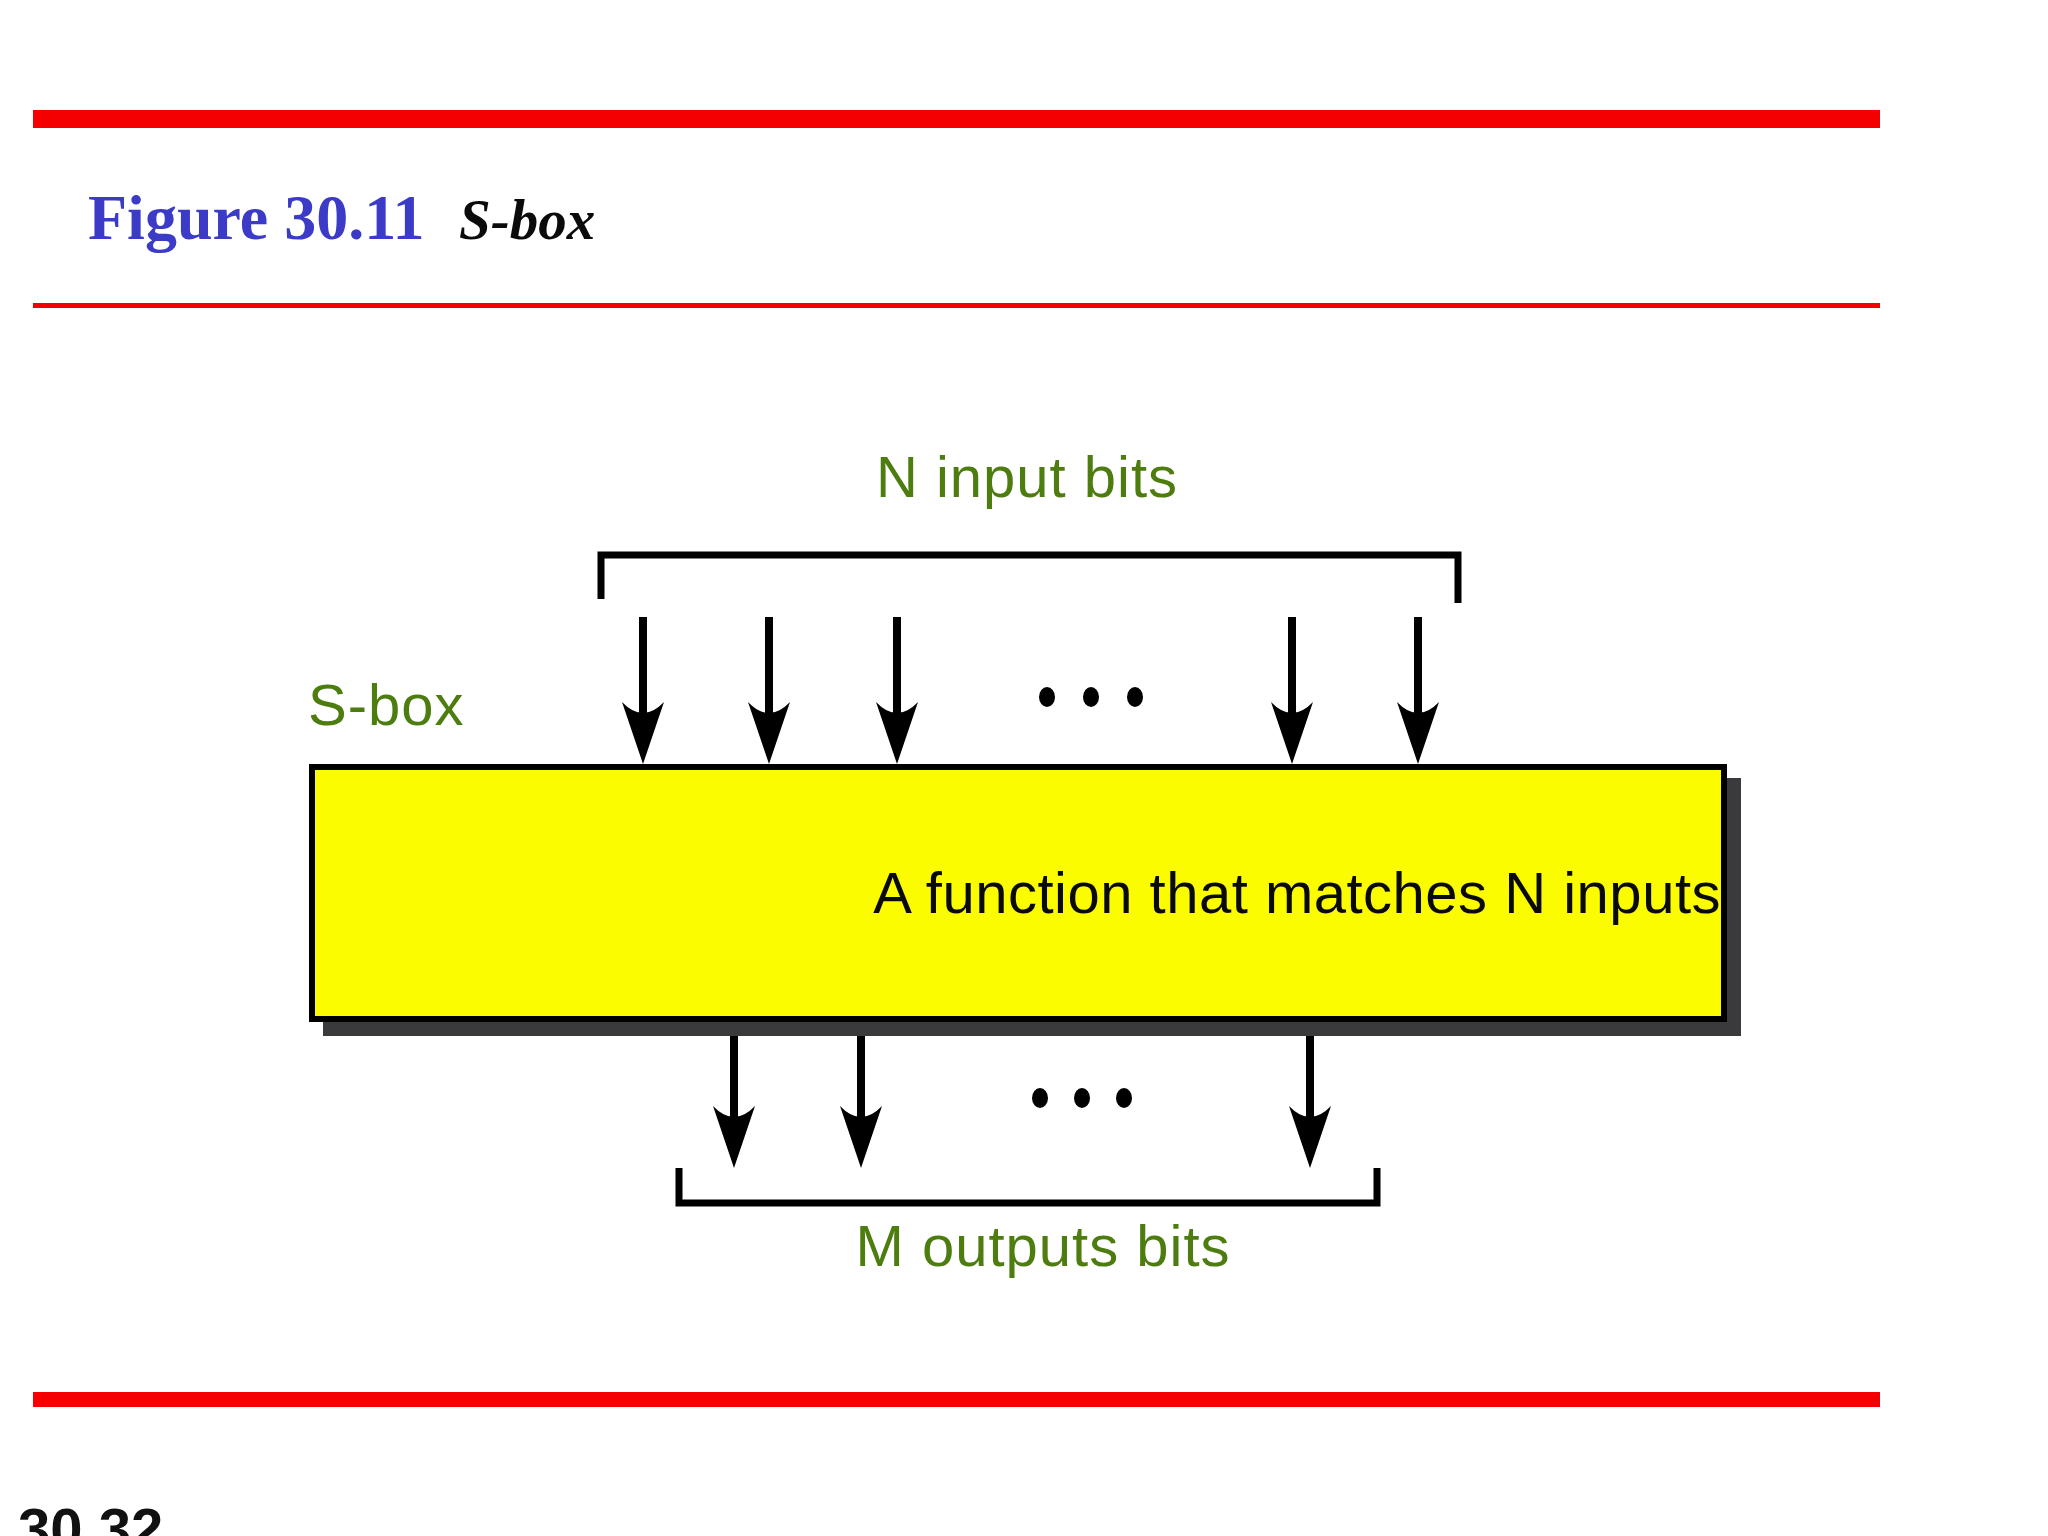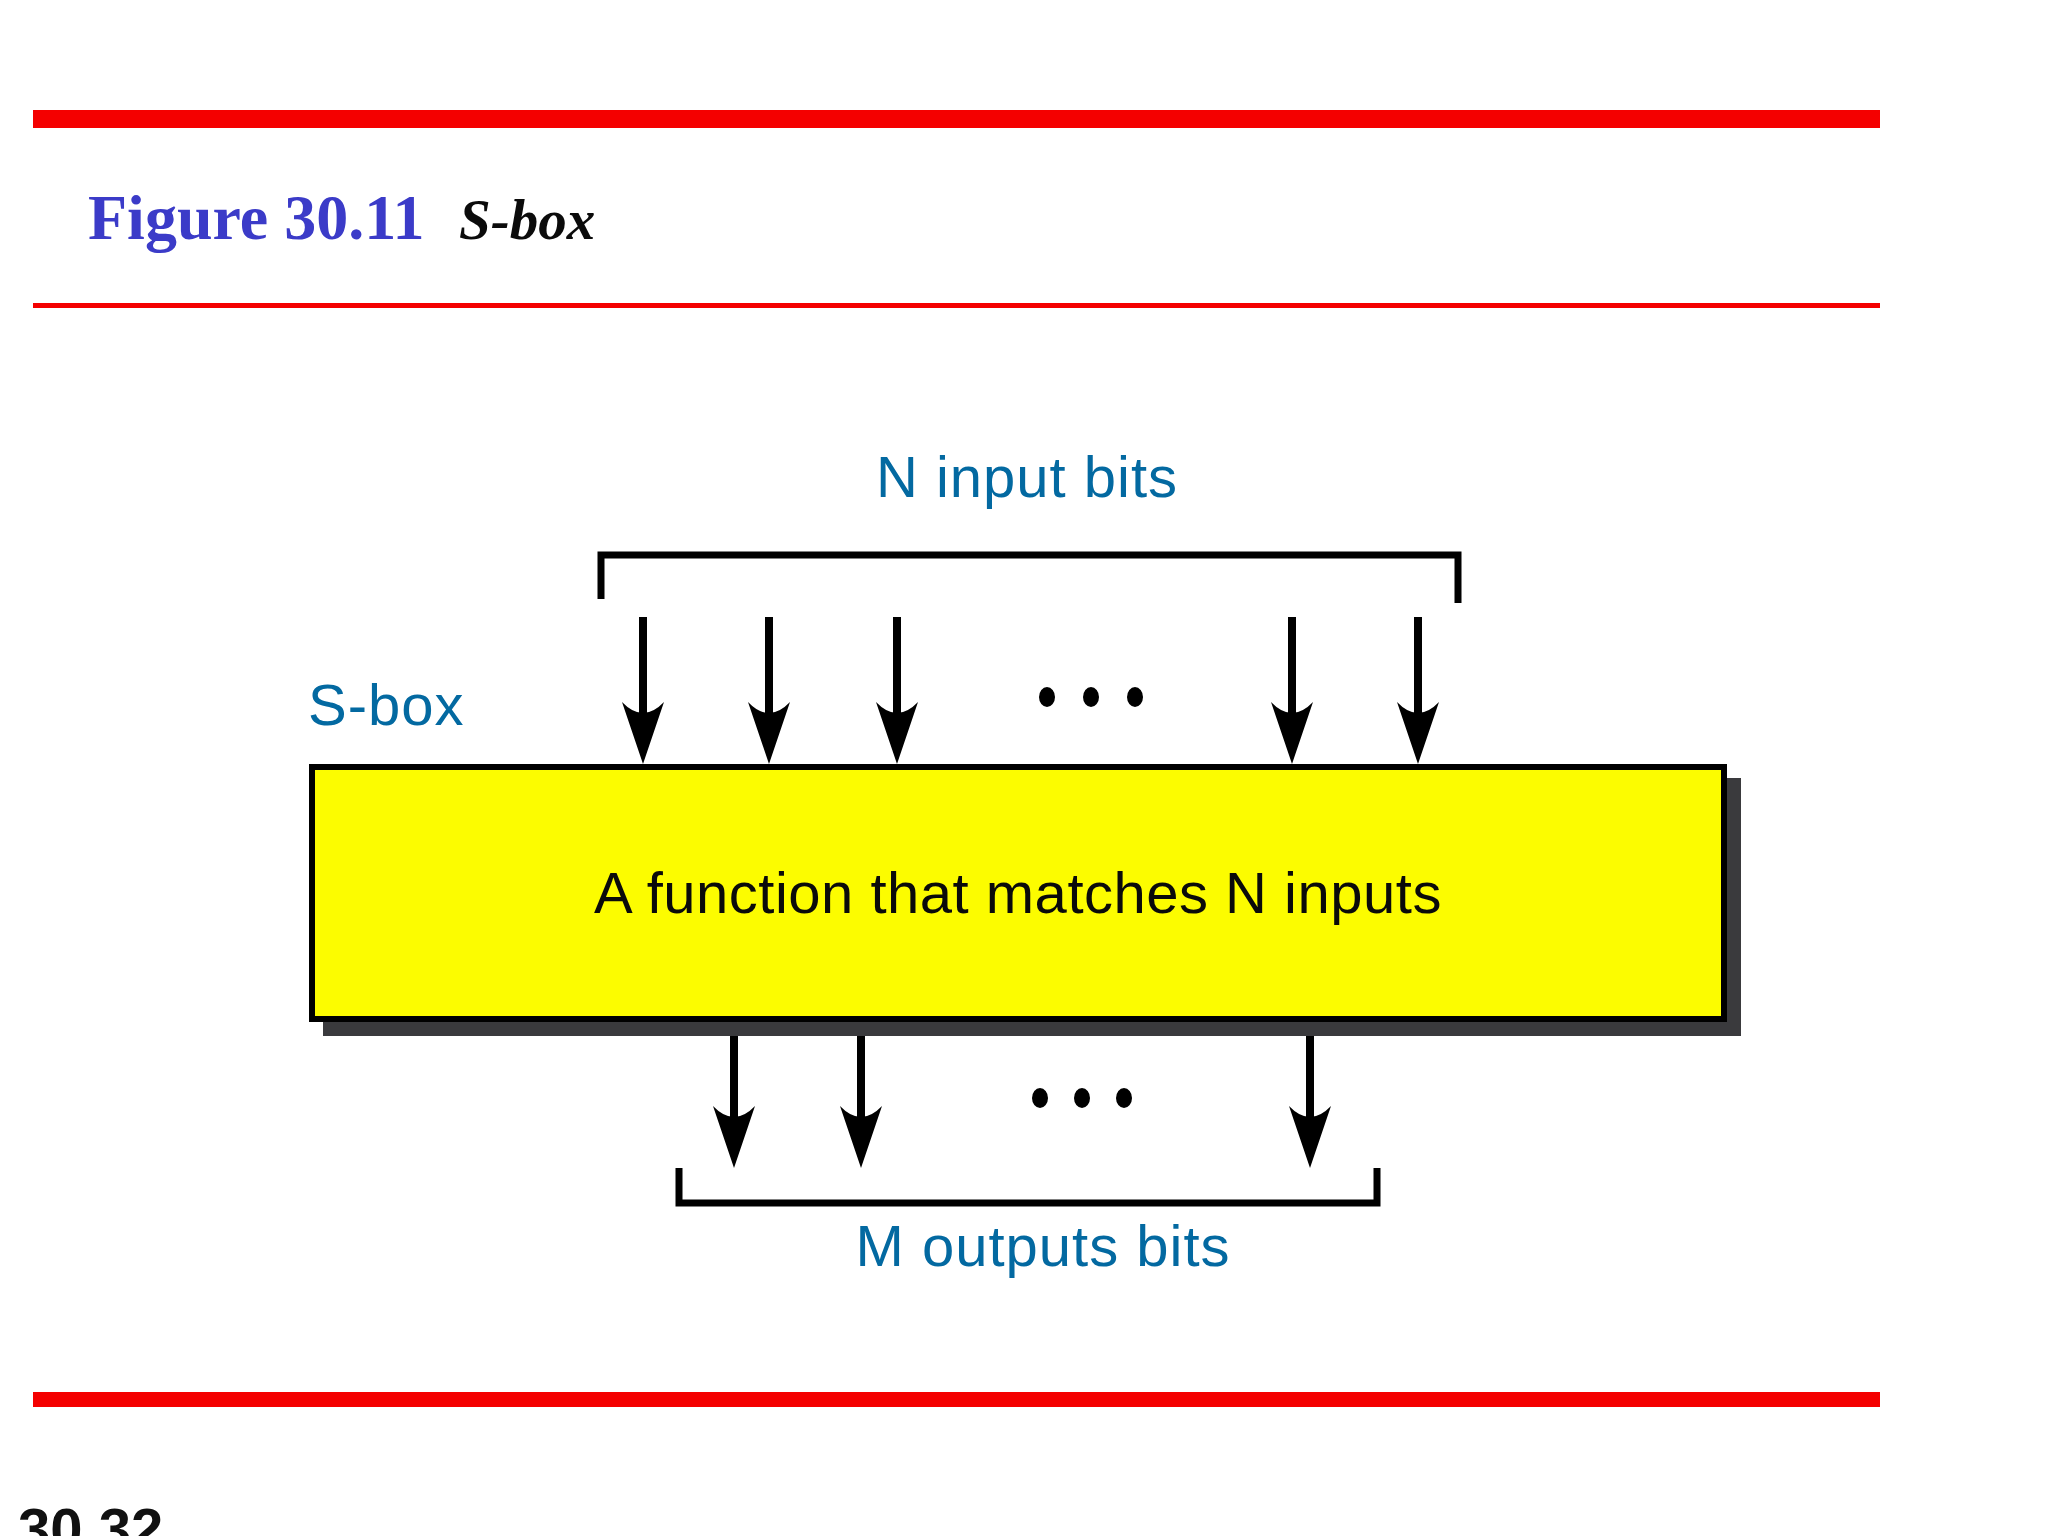--- a/index.html
+++ b/index.html
@@ -28,33 +28,33 @@
     font-weight:bold;font-size:64px;line-height:1;
     color:var(--title-blue);display:inline-block;
   }
   #figure-title{
     font-family:"Liberation Serif", serif;
     font-weight:bold;font-style:italic;font-size:57px;line-height:1;
     color:#0b0b0b;display:inline-block;margin-left:30px;vertical-align:baseline;
   }
   
   .diag-label{
-    color:#0369a1;font-size:58px;line-height:1;letter-spacing:1px;
+    color:#4d7c0f;font-size:58px;line-height:1;letter-spacing:1px;
     white-space:nowrap;
   }
   #input-label{left:1027px;top:448px;transform:translateX(-50%);}
   #sbox-label{left:308px;top:676px;}
   #output-label{left:1043px;top:1217px;transform:translateX(-50%);}
   
   #sbox{
     left:309px;top:764px;width:1406px;height:246px;
     background:var(--box-yellow);
     border:6px solid #000;
     box-shadow:14px 14px 0 var(--shadow-gray);
-    display:flex;flex-direction:column;align-items:center;justify-content:center;
+    display:flex;flex-direction:column;align-items:flex-end;justify-content:center;
     text-align:center;
   }
   .box-line{
     color:#0a0a0a;font-size:58px;line-height:90px;letter-spacing:0.5px;
     white-space:nowrap;
   }
   
   #page-number{
     left:18px;top:1468px;
     font-size:58px;font-weight:bold;color:#111;line-height:1;margin-top:32px;

